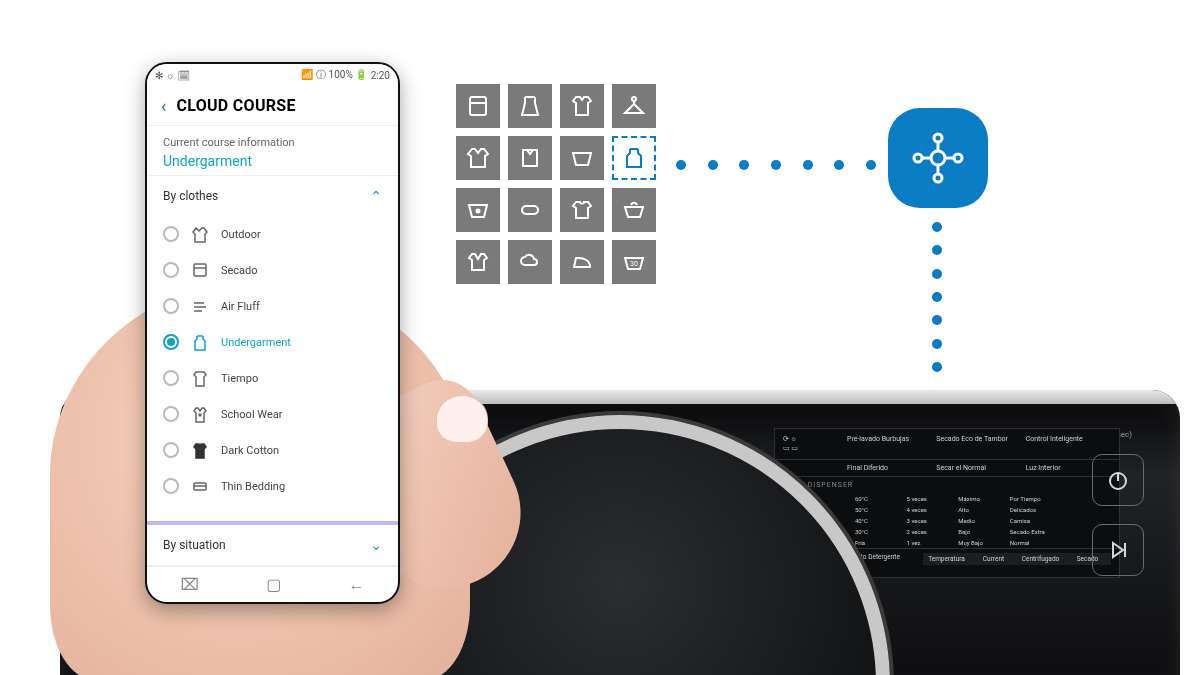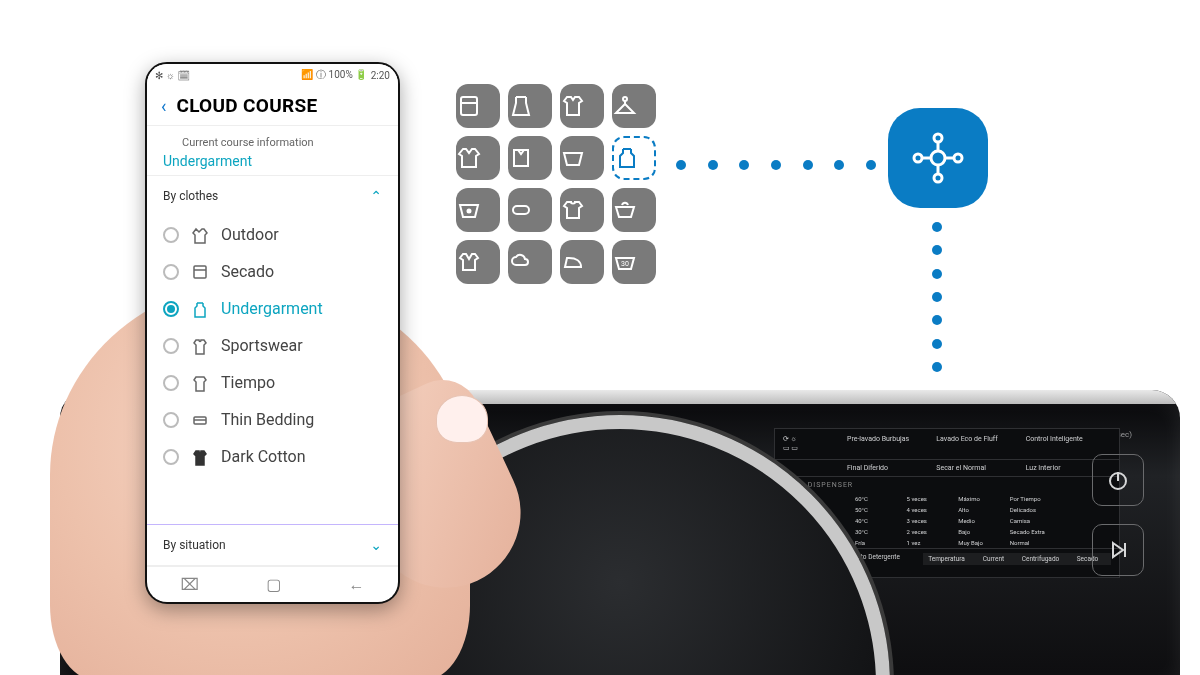--- a/index.html
+++ b/index.html
@@ -92,31 +92,30 @@
   gap: 10px;
   border-bottom: 1px solid #eee;
 }
 .app-header .back {
   color: #1177cc;
   font-size: 18px;
   line-height: 1;
 }
 .app-header .title {
   font-weight: 700;
-  font-size: 19px;
+  font-size: 16px;
   letter-spacing: .3px;
 }
 
 .section-block {
   padding: 10px 16px 6px;
 }
 .section-block .hint {
   font-size: 11px;
   color: #666;
-  margin-left: 19px;
 }
 .section-block .selected {
   color: #0da5c0;
   font-size: 14px;
   margin-top: 4px;
 }
 
 .expander {
   display: flex;
   justify-content: space-between;
@@ -124,34 +123,34 @@
   padding: 12px 16px;
   font-size: 12px;
   color: #333;
   border-top: 1px solid #eee;
 }
 .expander .chev {
   color: #0da5c0;
   font-size: 14px;
 }
 .expander.bottom {
-  border-top: 1px solid #c4b5fd;
+  border-top: 4px solid #c4b5fd;
   border-bottom: 1px solid #eee;
 }
 
 .option-list {
   flex: 1;
   overflow: hidden;
 }
 .option-row {
   display: flex;
   align-items: center;
   gap: 12px;
   padding: 9px 16px;
-  font-size: 16px;
+  font-size: 11px;
   color: #444;
 }
 .option-row .radio {
   width: 16px; height: 16px;
   border: 2px solid #bbb;
   border-radius: 50%;
   display: inline-flex;
   align-items: center;
   justify-content: center;
 }
@@ -192,23 +191,24 @@
   left: 456px;
   top: 84px;
   display: grid;
   grid-template-columns: repeat(4, 44px);
   grid-auto-rows: 44px;
   gap: 8px;
   z-index: 10;
 }
 .tile {
   background: #7a7a7a;
-  border-radius: 12px;
-  display: flex;
-  align-items: center;
+  border-radius: 0;
+  display: flex;
+  align-items: center;
+  justify-content: center;
 }
 .tile svg { stroke: #fff; fill: none; stroke-width: 2; }
 .tile.active {
   background: #fff;
   border: 2px dashed #0a7cc4;
 }
 .tile.active svg { stroke: #0a7cc4; }
 
 
 .dots-h {
@@ -568,21 +568,21 @@
     <span class="cycle-label right" style="left:240px; top:148px">ROPA IMPERMEABLE</span>
   </div>
 
   <span class="eco-label">Eco Bubble</span>
   <span class="airwash-label">Air Wash</span>
 
   <div class="display">
     <div class="row1">
       <div>⟳ ☼<br>▭ ▭</div>
       <div>Pre-lavado Burbujas</div>
-      <div>Lavado Eco de Fluff</div>
+      <div>Secado Eco de Tambor</div>
       <div>Control Inteligente</div>
     </div>
     <div class="row2">
       <div></div>
       <div>Final Diferido</div>
       <div>Secar el Normal</div>
       <div>Luz Interior</div>
     </div>
     <div class="autodisp">AUTO DISPENSER</div>
     <div class="grid5">
@@ -699,66 +699,76 @@
         <div class="option-row">
           <span class="radio"></span>
           <span class="ico">
             <svg width="18" height="18" fill="none" stroke-width="1.5">
               <rect x="3" y="3" width="12" height="12" rx="1"></rect>
               <line x1="3" y1="7" x2="15" y2="7"></line>
             </svg>
           </span>
           <span class="label">Secado</span>
         </div>
+        <div class="option-row">
+          <span class="radio"></span>
+          <span class="ico">
+            <svg width="18" height="18" fill="none" stroke-width="1.5">
+              <path d="M3 6h10M3 10h12M3 14h8"></path>
+            </svg>
+          </span>
+          <span class="label">Air Fluff</span>
+        </div>
         <div class="option-row selected">
           <span class="radio"></span>
           <span class="ico">
             <svg width="18" height="18" fill="none" stroke-width="1.5">
               <path d="M6 3v3l-2 2v9h10v-9l-2-2V3M6 3h6"></path>
             </svg>
           </span>
           <span class="label">Undergarment</span>
         </div>
         <div class="option-row">
           <span class="radio"></span>
           <span class="ico">
             <svg width="18" height="18" fill="none" stroke-width="1.5">
-              <path d="M5 3l-2 3 2 2v9h8v-9l2-2-2-3h-3c0 2-2 2-2 0z"></path>
+              <path d="M5 3l-2 3 2 2v9h8v-9l2-2-2-3H5z"></path>
             </svg>
           </span>
-          <span class="label">Sportswear</span>
+          <span class="label">Tiempo</span>
         </div>
         <div class="option-row">
           <span class="radio"></span>
           <span class="ico">
             <svg width="18" height="18" fill="none" stroke-width="1.5">
-              <path d="M5 3l-2 3 2 2v9h8v-9l2-2-2-3H5z"></path>
+              <path d="M5 3l-2 3 2 2v9h8v-9l2-2-2-3h-2l-2 3-2-3z"></path>
+              <circle cx="9" cy="10" r="1"></circle>
             </svg>
           </span>
-          <span class="label">Tiempo</span>
+          <span class="label">School Wear</span>
+        </div>
+        <div class="option-row">
+          <span class="radio"></span>
+          <span class="ico">
+            <svg width="18" height="18" fill="none" stroke-width="1.5">
+              <path fill="#333" stroke="#333" d="M5 3l-2 3 2 2v9h8v-9l2-2-2-3h-3c0 2-2 2-2 0z"></path>
+            </svg>
+          </span>
+          <span class="label">Dark Cotton</span>
         </div>
         <div class="option-row">
           <span class="radio"></span>
           <span class="ico">
             <svg width="18" height="18" fill="none" stroke-width="1.5">
               <rect x="3" y="6" width="12" height="7" rx="1"></rect>
               <line x1="3" y1="9" x2="15" y2="9"></line>
             </svg>
           </span>
           <span class="label">Thin Bedding</span>
         </div>
-        <div class="option-row">
-          <span class="radio"></span>
-          <span class="ico">
-            <svg width="18" height="18" fill="none" stroke-width="1.5">
-              <path fill="#333" stroke="#333" d="M5 3l-2 3 2 2v9h8v-9l2-2-2-3h-3c0 2-2 2-2 0z"></path>
-            </svg>
-          </span>
-          <span class="label">Dark Cotton</span>
-        </div>
       </div>
 
     <div class="expander bottom">
       <span>By situation</span>
       <span class="chev">⌄</span>
     </div>
 
     <div class="nav-bar">
       <span>⌧</span>
       <span>▢</span>

